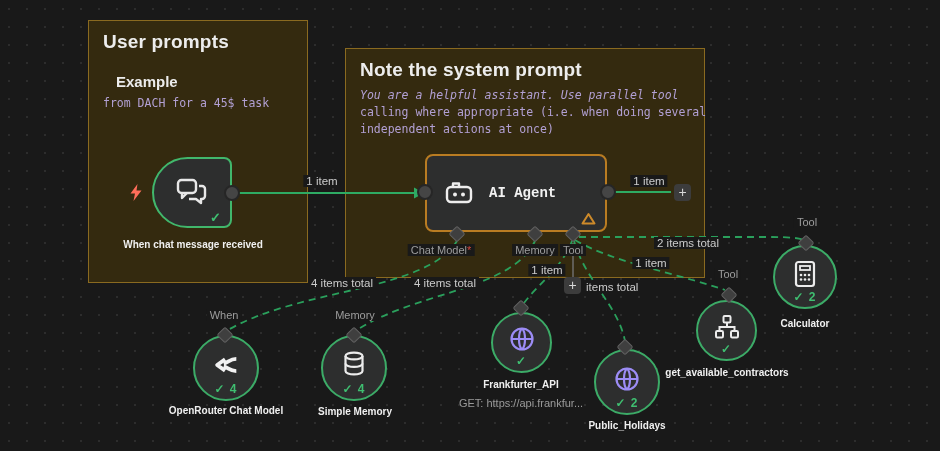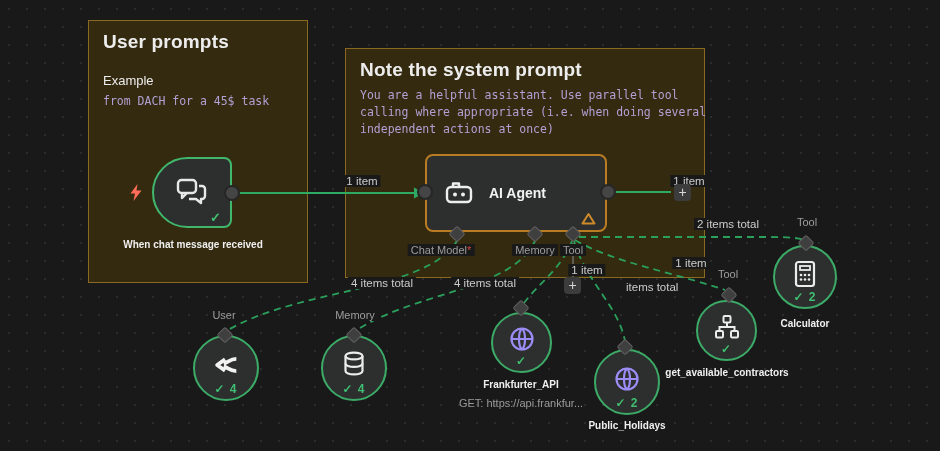--- a/index.html
+++ b/index.html
@@ -5,39 +5,39 @@
   html,body{margin:0;padding:0;background:#101010;}
   .canvas{
     position:relative;width:940px;height:451px;overflow:hidden;
     background-color:#191919;
     background-image:radial-gradient(circle,#2d2d2d 1px,transparent 1.3px);
     background-size:18px 18px;
     font-family:"Liberation Sans",sans-serif;
   }
   .sticky{position:absolute;background:#342a0f;border:1px solid #8a6a20;border-radius:0;box-sizing:border-box;}
   .sticky .stitle{margin:10px 14px 4px;font-size:19px;font-weight:bold;color:#ededed;letter-spacing:.2px;}
-  .sticky .sheading{margin:20px 14px 5px;font-size:13px;font-weight:normal;color:#ececec;}
+  .sticky .sheading{margin:20px 27px 5px;font-size:15px;font-weight:bold;color:#ececec;}
   .codeline{margin:0 14px;font-family:"DejaVu Sans Mono",monospace;font-size:11.5px;line-height:17px;color:#b2a0d4;white-space:nowrap;}
 
   svg.wires{position:absolute;left:0;top:0;z-index:2;}
   .solid{stroke:#2eab63;stroke-width:2;fill:none;}
   .dashed{stroke:#2aa05c;stroke-width:1.8;fill:none;stroke-dasharray:7 5;}
   .graywire{stroke:#6e6e6e;stroke-width:1.5;fill:none;}
 
   .node-rect{position:absolute;box-sizing:border-box;background:#2d2e2e;z-index:3;}
   .trigger{border:2px solid #41b76c;border-radius:36px 8px 8px 36px;}
   .agent{border:2px solid #b97c22;border-radius:8px;display:flex;align-items:center;}
   .cnode{position:absolute;box-sizing:border-box;background:#2d2e2e;border:2px solid #3cab67;border-radius:50%;z-index:3;display:flex;align-items:center;justify-content:center;}
   .cstatus{position:absolute;bottom:3px;left:0;width:100%;text-align:center;color:#3fbf71;font-size:12px;font-weight:bold;letter-spacing:1px;}
   .trig-check{position:absolute;right:9px;bottom:1px;color:#3fbf71;font-size:13px;font-weight:bold;}
 
   .dot{position:absolute;width:12px;height:12px;border-radius:50%;background:#454545;border:2px solid #262626;transform:translate(-50%,-50%);z-index:4;}
   .diamond{position:absolute;width:10px;height:10px;background:#3f3f3f;border:1.5px solid #606060;border-radius:2px;transform:translate(-50%,-50%) rotate(45deg);z-index:4;}
 
-  .elabel{position:absolute;transform:translate(-50%,-50%);font-size:11.5px;color:#cccccc;background:#191919;padding:0 3px;white-space:nowrap;z-index:5;margin-left:40px;}
+  .elabel{position:absolute;transform:translate(-50%,-50%);font-size:11.5px;color:#cccccc;background:#191919;padding:0 3px;white-space:nowrap;z-index:5;}
   .plabel{position:absolute;transform:translate(-50%,-50%);font-size:11px;color:#9d9d9d;background:#191919;padding:0 3px;white-space:nowrap;z-index:5;}
   .req{color:#d6483f;}
 
   .nlabel{position:absolute;transform:translateX(-50%);text-align:center;color:#f0f0f0;font-size:10px;font-weight:600;line-height:15px;z-index:5;}
   .sublabel{position:absolute;transform:translateX(-50%);text-align:center;color:#9a9a9a;font-size:11px;z-index:5;white-space:nowrap;}
   .breakall{word-break:break-all;}
 
   .plusbtn{position:absolute;width:17px;height:17px;background:#3c3c3c;border-radius:4px;color:#d8d8d8;font-size:14px;line-height:16px;text-align:center;z-index:6;cursor:pointer;}
 
   .agent-title{color:#f2f2f2;font-size:14px;font-weight:bold;margin-left:14px;}
@@ -50,21 +50,21 @@
 <div class="canvas">
 
   <div class="sticky" style="left:88px;top:20px;width:220px;height:263px;">
     <div class="stitle">User prompts</div>
     <div class="sheading">Example</div>
     <div class="codeline">from DACH for a 45$ task</div>
   </div>
 
   <div class="sticky" style="left:345px;top:48px;width:360px;height:230px;">
     <div class="stitle">Note the system prompt</div>
-    <div class="codeline" style="margin-top:6px;">You are a helpful assistant. Use parallel tool</div>
+    <div class="codeline" style="margin-top:6px;font-style:italic;">You are a helpful assistant. Use parallel tool</div>
     <div class="codeline">calling where appropriate (i.e. when doing several</div>
     <div class="codeline">independent actions at once)</div>
   </div>
 
   <svg class="wires" width="940" height="451">
     <path class="solid" d="M239 193 L416 193"></path>
     <polygon points="414,187.5 424,193 414,198.5" fill="#2eab63"></polygon>
     <path class="solid" d="M614 192 L671 192"></path>
     <path class="graywire" d="M573 243 L573 277"></path>
     <path class="dashed" d="M457 241 C 425 292, 300 288, 228 330"></path>
@@ -82,21 +82,21 @@
       <path d="M24 9 h3 a3 3 0 0 1 3 3 v7 a3 3 0 0 1 -3 3 h-1 v4 l-5 -4 h-7" fill="none" stroke="#e8e8e8" stroke-width="2.4" stroke-linejoin="round"></path>
     </svg>
     <span class="trig-check">✓</span>
   </div>
   <svg class="bolt" style="left:128px;top:183px;" width="16" height="19" viewBox="0 0 16 19">
     <path d="M9.5 1 L2.5 10.5 H7 L5.5 18 L13.5 7.5 H8.5 Z" fill="#ff6e5a"></path>
   </svg>
   <div class="dot" style="left:232px;top:193px;"></div>
   <div class="nlabel" style="left:193px;top:237px;width:150px;">When chat message received</div>
 
-  <div class="node-rect agent" style="left:425px;top:154px;width:182px;height:78px;">
+  <div class="node-rect agent" style="left:425px;top:154px;width:182px;height:78px;font-family:Liberation Mono, monospace;">
     <svg width="32" height="26" viewBox="0 0 32 26" style="margin-left:16px;">
       <path d="M10 7 V3.5 h6 V7" fill="none" stroke="#eeeeee" stroke-width="2.4" stroke-linejoin="round"></path>
       <rect x="4" y="7" width="24" height="15" rx="4" fill="none" stroke="#eeeeee" stroke-width="2.4"></rect>
       <circle cx="12" cy="14.5" r="2" fill="#eeeeee"></circle>
       <circle cx="20" cy="14.5" r="2" fill="#eeeeee"></circle>
     </svg>
     <span class="agent-title">AI Agent</span>
     <svg class="warn-tri" width="15" height="13" viewBox="0 0 15 13">
       <path d="M7.5 2 L13.5 11.5 H1.5 Z" fill="none" stroke="#cd8a2a" stroke-width="2" stroke-linejoin="round"></path>
     </svg>
@@ -110,47 +110,49 @@
   <div class="plabel" style="left:441px;top:250px;"><span>Chat Model</span><span class="req">*</span></div>
   <div class="plabel" style="left:535px;top:250px;">Memory</div>
   <div class="plabel" style="left:573px;top:250px;">Tool</div>
 
   <div class="elabel" style="left:322px;top:181px;">1 item</div>
   <div class="elabel" style="left:649px;top:181px;">1 item</div>
   <div class="elabel" style="left:342px;top:283px;">4 items total</div>
   <div class="elabel" style="left:445px;top:283px;">4 items total</div>
   <div class="elabel" style="left:547px;top:270px;">1 item</div>
   <div class="elabel" style="left:651px;top:263px;">1 item</div>
-  <div class="elabel" style="left:688px;top:224px;text-align:right;">2 items total</div>
+  <div class="elabel" style="left:688px;top:243px;text-align:right;">2 items total</div>
   <div class="elabel" style="left:583px;top:287px;transform:translateY(-50%);">items total</div>
 
   <div class="plusbtn" style="left:674px;top:184px;">+</div>
   <div class="plusbtn" style="left:564px;top:277px;">+</div>
 
   <div class="diamond" style="left:225px;top:335px;"></div>
-  <div class="plabel" style="left:224px;top:315px;">User</div>
+  <div class="plabel" style="left:224px;top:315px;">When</div>
   <div class="cnode" style="left:193px;top:335px;width:66px;height:66px;">
     <svg width="30" height="30" viewBox="0 0 32 32" style="margin-bottom:6px;">
       <path d="M15 10 L6.5 16 L15 22" fill="none" stroke="#f2f2f2" stroke-width="4" stroke-linejoin="round"></path>
       <path d="M27 9.5 C 20 9.5, 19 13, 13.5 14.5" fill="none" stroke="#f2f2f2" stroke-width="4"></path>
       <path d="M27 22.5 C 20 22.5, 19 19, 13.5 17.5" fill="none" stroke="#f2f2f2" stroke-width="4"></path>
     </svg>
     <div class="cstatus">✓ 4</div>
   </div>
+  <div class="nlabel" style="left:226px;top:403px;width:120px;">OpenRouter Chat Model</div>
 
   <div class="diamond" style="left:354px;top:335px;"></div>
   <div class="plabel" style="left:355px;top:315px;">Memory</div>
   <div class="cnode" style="left:321px;top:335px;width:66px;height:66px;">
     <svg width="26" height="28" viewBox="0 0 26 28" style="margin-bottom:8px;">
       <ellipse cx="13" cy="6" rx="8.5" ry="3.4" fill="none" stroke="#ececec" stroke-width="2.2"></ellipse>
       <path d="M4.5 6 V21 c0 1.9 3.8 3.4 8.5 3.4 s8.5 -1.5 8.5 -3.4 V6" fill="none" stroke="#ececec" stroke-width="2.2"></path>
       <path d="M4.5 13.5 c0 1.9 3.8 3.4 8.5 3.4 s8.5 -1.5 8.5 -3.4" fill="none" stroke="#ececec" stroke-width="2.2"></path>
     </svg>
     <div class="cstatus">✓ 4</div>
   </div>
+  <div class="nlabel" style="left:355px;top:404px;width:140px;">Simple Memory</div>
 
   <div class="diamond" style="left:521px;top:308px;"></div>
   <div class="cnode" style="left:491px;top:312px;width:61px;height:61px;">
     <svg width="28" height="28" viewBox="0 0 28 28" style="margin-bottom:7px;">
       <circle cx="14" cy="14" r="10.5" fill="none" stroke="#9c8cf5" stroke-width="2.2"></circle>
       <path d="M3.5 14 h21 M14 3.5 c4 3.5 4 17.5 0 21 M14 3.5 c-4 3.5 -4 17.5 0 21" fill="none" stroke="#9c8cf5" stroke-width="2.2"></path>
     </svg>
     <div class="cstatus">✓</div>
   </div>
   <div class="nlabel" style="left:521px;top:377px;width:140px;">Frankfurter_API</div>

